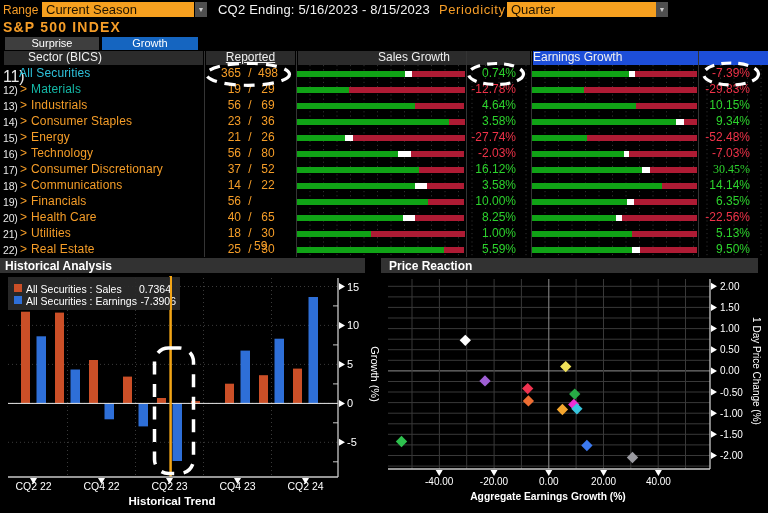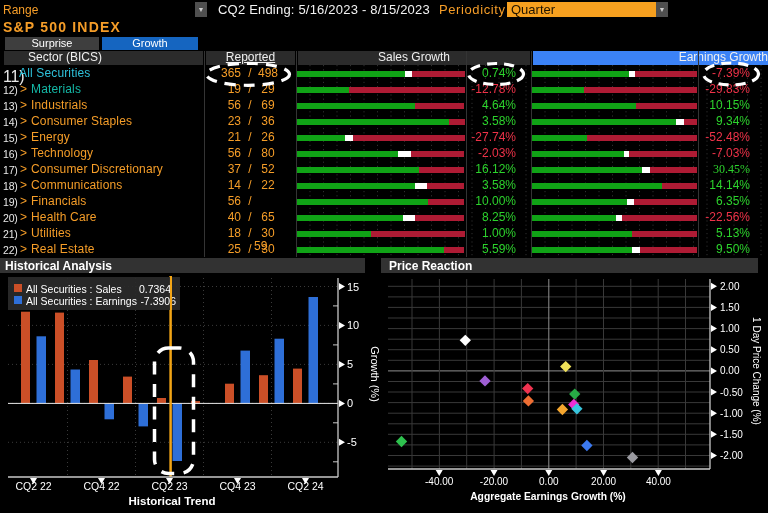--- a/index.html
+++ b/index.html
@@ -2,32 +2,33 @@
 <html><head><meta charset="utf-8"><style>
 *{margin:0;padding:0;box-sizing:border-box;}
 html,body{background:#000;}
 #app{position:relative;width:768px;height:513px;background:#000;overflow:hidden;
  font-family:"Liberation Sans",sans-serif;font-size:12px;color:#fff;}
 .abs{position:absolute;}
 .amb{color:#f59d28;}
 </style></head><body>
 <div id="app">
 <div class="abs amb" style="left:3px;top:3px;">Range</div>
+<div class="abs" style="left:42px;top:2px;width:152px;height:15px;background:#f6a01f;color:#201400;font-size:13px;padding:0 0 0 4px;line-height:15px;">Current Season</div>
 <div class="abs" style="left:195px;top:2px;width:12px;height:15px;background:#4f4f4f;color:#ccc;font-size:7px;text-align:center;line-height:15px;">▼</div>
 <div class="abs" style="left:218px;top:2px;color:#f2f2f2;font-size:13px;letter-spacing:0.2px;">CQ2 Ending: 5/16/2023 - 8/15/2023</div>
 <div class="abs amb" style="left:439px;top:2px;font-size:13px;letter-spacing:0.6px;">Periodicity</div>
 <div class="abs" style="left:507px;top:2px;width:149px;height:15px;background:#f6a01f;color:#201400;font-size:13px;padding:0 0 0 4px;line-height:15px;">Quarter</div>
 <div class="abs" style="left:656px;top:2px;width:12px;height:15px;background:#4f4f4f;color:#ccc;font-size:7px;text-align:center;line-height:15px;">▼</div>
 <div class="abs amb" style="left:3px;top:19px;font-size:14px;font-weight:bold;letter-spacing:1.2px;">S&amp;P 500 INDEX</div>
 <div class="abs" style="left:5px;top:37px;width:94px;height:13px;background:#3e3e3e;color:#fff;text-align:center;line-height:13px;font-size:11px;">Surprise</div>
 <div class="abs" style="left:102px;top:37px;width:96px;height:13px;background:#1565c0;color:#fff;text-align:center;line-height:13px;font-size:11px;">Growth</div>
 <div class="abs" style="left:4px;top:51px;width:199px;height:13.5px;background:#2b2b2b;color:#f0f0f0;padding-left:24px;line-height:13px;">Sector (BICS)</div>
 <div class="abs" style="left:206px;top:51px;width:89px;height:13.5px;background:#2b2b2b;color:#f0f0f0;text-align:center;line-height:13px;"><span style="text-decoration:underline;">Reported</span></div>
 <div class="abs" style="left:298px;top:51px;width:232px;height:13.5px;background:#2b2b2b;color:#f0f0f0;text-align:center;line-height:13px;">Sales Growth</div>
-<div class="abs" style="left:533px;top:51px;width:235px;height:13.5px;background:#3b82f6;color:#f0f0f0;text-align:right;line-height:13px;">Earnings Growth</div>
+<div class="abs" style="left:533px;top:51px;width:235px;height:13.5px;background:#1d4ed8;color:#f0f0f0;text-align:left;line-height:13px;">Earnings Growth</div>
 <svg class="abs" style="left:0;top:0;" width="768" height="260">
       <line x1="310" y1="65" x2="310" y2="258" stroke="#2f2f2f" stroke-width="1" stroke-dasharray="1.2 3"></line>
       <line x1="323.5" y1="65" x2="323.5" y2="258" stroke="#2f2f2f" stroke-width="1" stroke-dasharray="1.2 3"></line>
       <line x1="337.0" y1="65" x2="337.0" y2="258" stroke="#2f2f2f" stroke-width="1" stroke-dasharray="1.2 3"></line>
       <line x1="350.5" y1="65" x2="350.5" y2="258" stroke="#2f2f2f" stroke-width="1" stroke-dasharray="1.2 3"></line>
       <line x1="364.0" y1="65" x2="364.0" y2="258" stroke="#2f2f2f" stroke-width="1" stroke-dasharray="1.2 3"></line>
       <line x1="377.5" y1="65" x2="377.5" y2="258" stroke="#2f2f2f" stroke-width="1" stroke-dasharray="1.2 3"></line>
       <line x1="391.0" y1="65" x2="391.0" y2="258" stroke="#2f2f2f" stroke-width="1" stroke-dasharray="1.2 3"></line>
       <line x1="404.5" y1="65" x2="404.5" y2="258" stroke="#2f2f2f" stroke-width="1" stroke-dasharray="1.2 3"></line>
       <line x1="418.0" y1="65" x2="418.0" y2="258" stroke="#2f2f2f" stroke-width="1" stroke-dasharray="1.2 3"></line>

